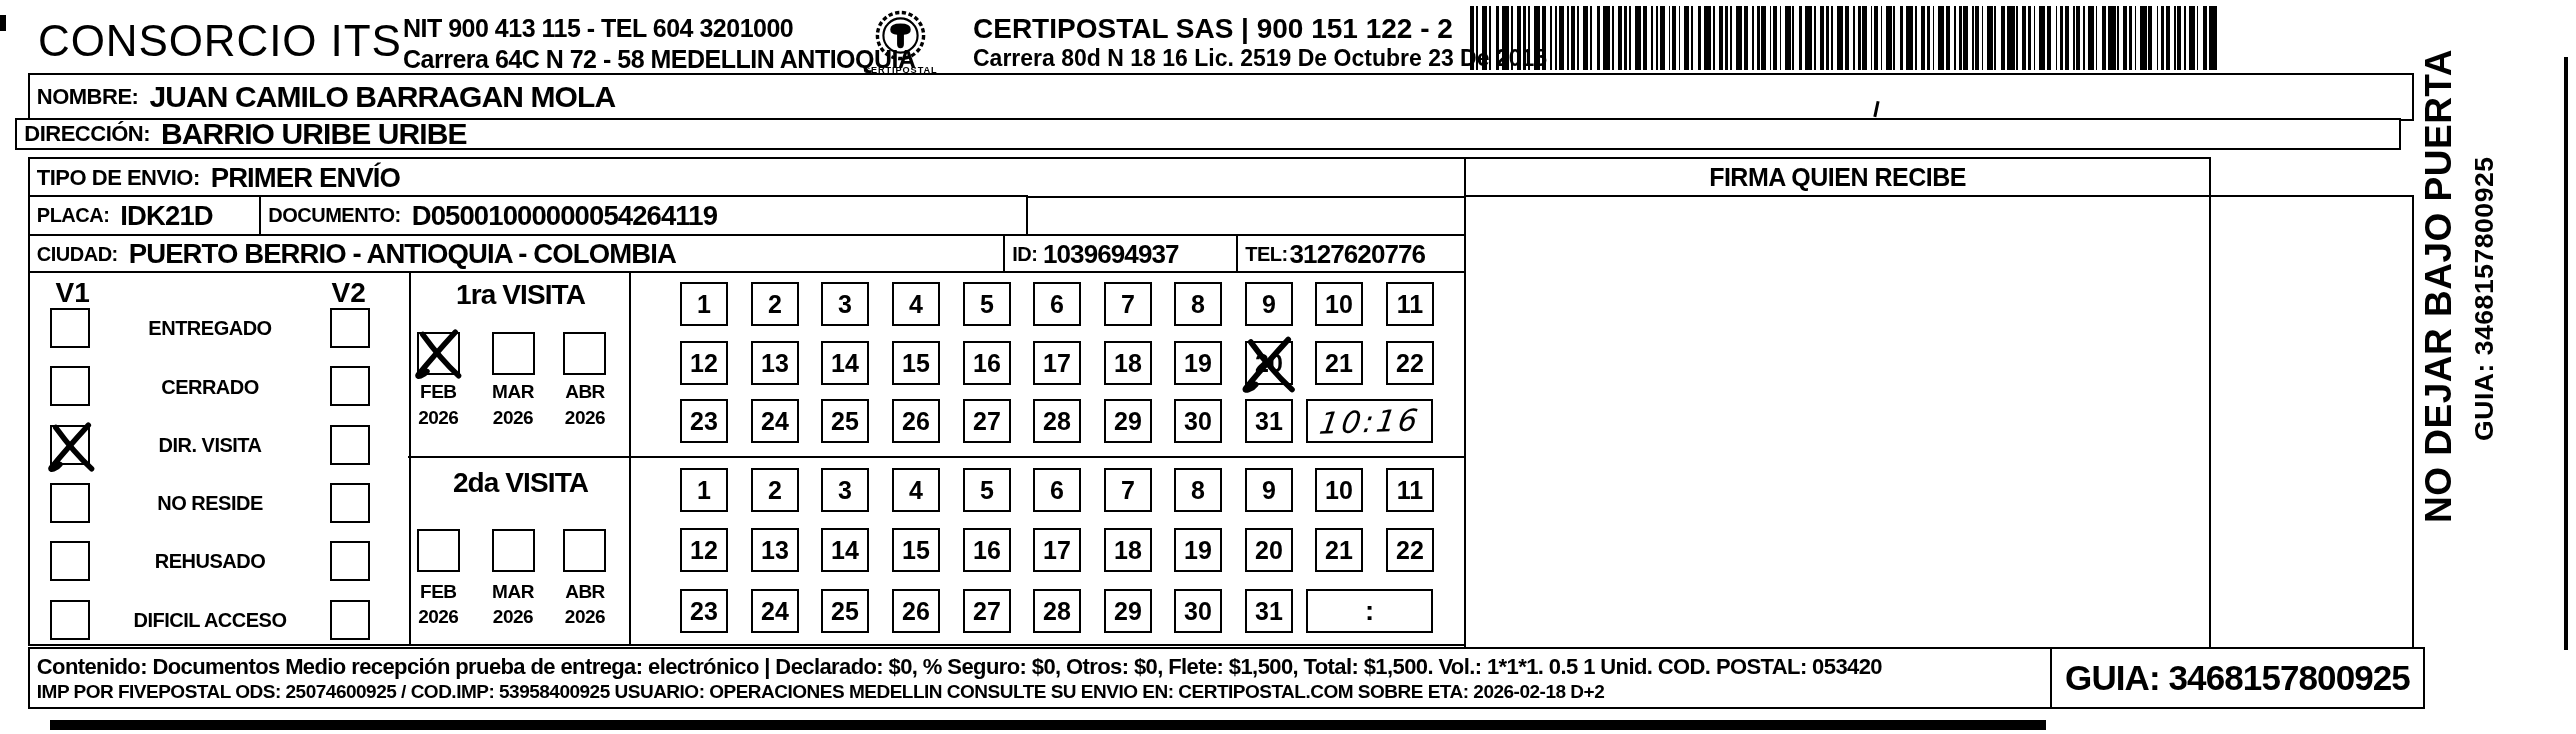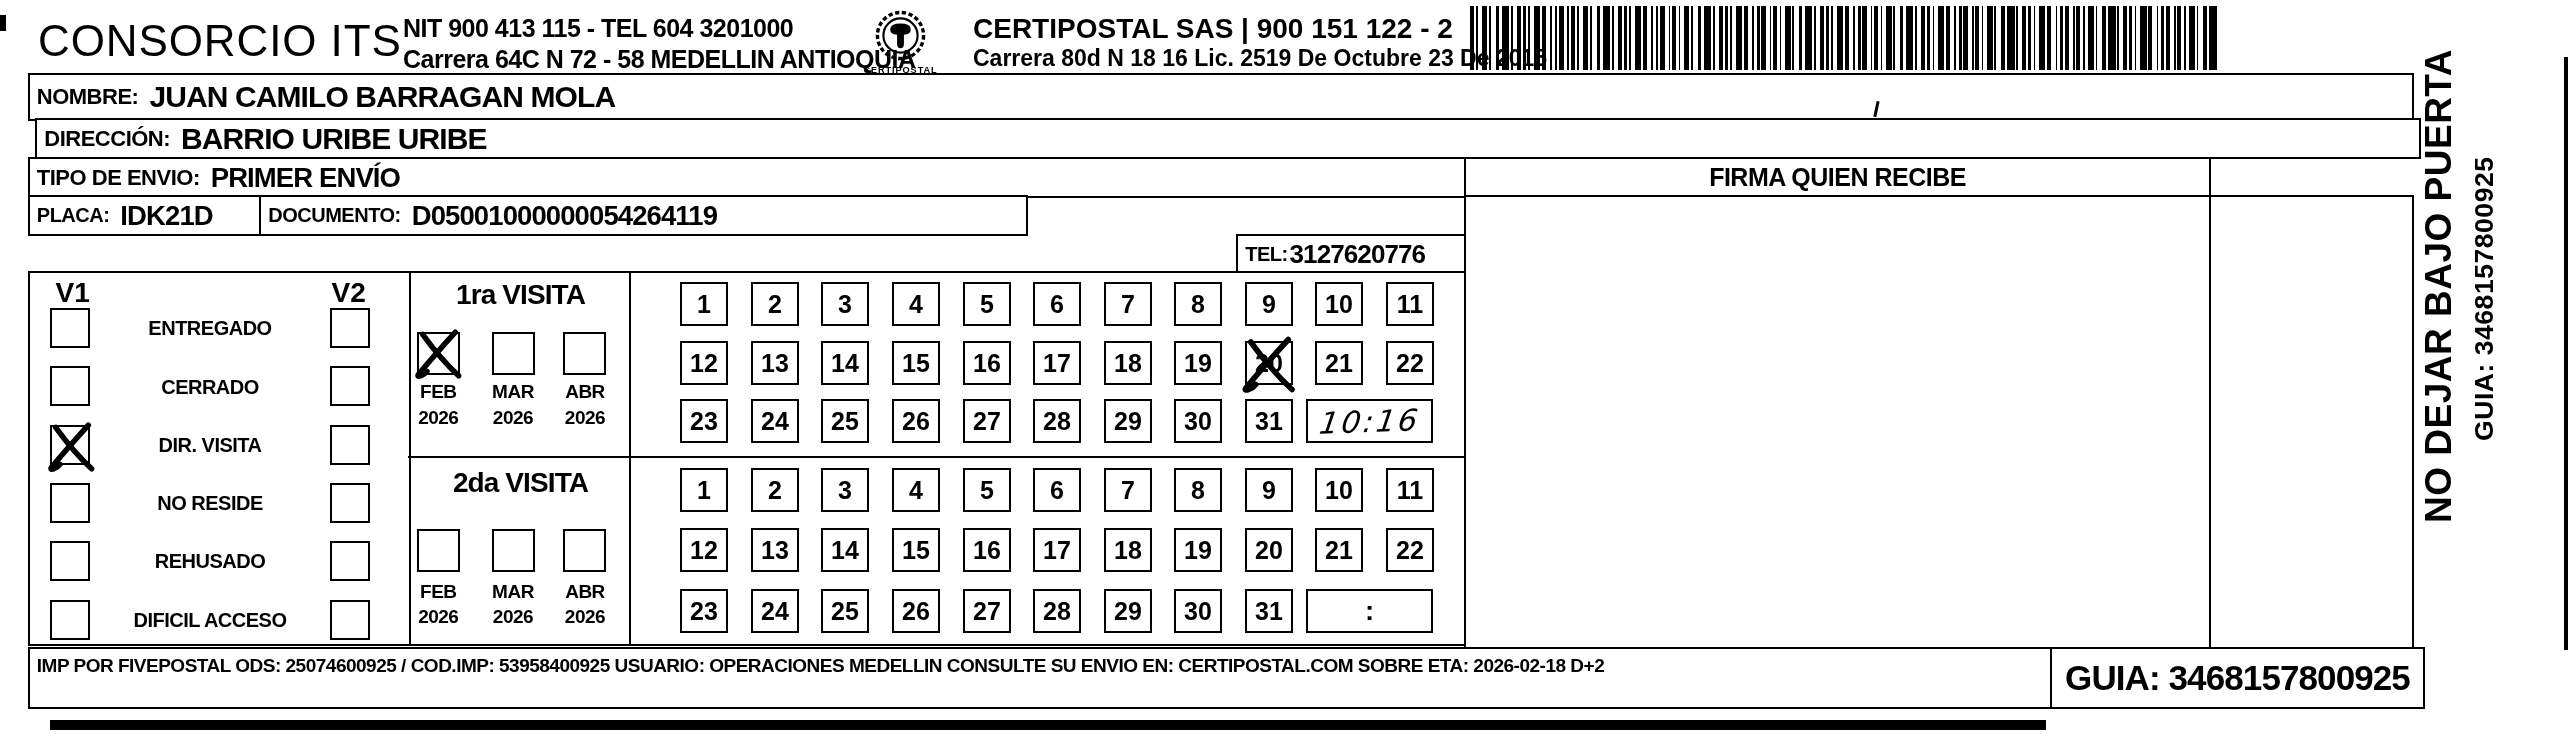--- a/index.html
+++ b/index.html
@@ -214,41 +214,49 @@
       <span style="width: 1.8px; margin-right: 4.6px;"></span>
       <span style="width: 3.7px; margin-right: 2.7px;"></span>
       <span style="width: 7.3px; margin-right: 1.8px;"></span>
     </div>
 
   <div class="cell rowcell" style="left:27.5px;top:73px;width:2386px;height:48px">
     <span class="lbl lab24">NOMBRE:</span>
     <span class="val fs-l">JUAN CAMILO BARRAGAN MOLA</span>
   </div>
 
-  <div class="cell rowcell" style="left:35px;top:118px;width:2386px;height:41px">
+  <div class="cell rowcell" style="left:15px;top:118px;width:2386px;height:32px">
     <span class="lbl lab24">DIRECCIÓN:</span>
     <span class="val fs-l">BARRIO URIBE URIBE</span>
   </div>
 
   <div class="cell rowcell" style="left:27.5px;top:157px;width:1440px;height:41px">
     <span class="lbl lab24">TIPO DE ENVIO:</span>
     <span class="val fs-m">PRIMER ENVÍO</span>
   </div>
 
   <div class="cell hdrcell" style="left:1464px;top:157px;width:747px;height:41px;font-size:25px">FIRMA QUIEN RECIBE</div>
 
   <div class="cell rowcell" style="left:27.5px;top:195px;width:234px;height:41px">
     <span class="lbl lab22">PLACA:</span>
     <span class="val fs-m">IDK21D</span>
   </div>
   <div class="cell rowcell" style="left:259px;top:195px;width:769px;height:41px">
     <span class="lbl lab22">DOCUMENTO:</span>
     <span class="val fs-m">D05001000000054264119</span>
   </div>
 
+  <div class="cell rowcell" style="left:27.5px;top:234px;width:978px;height:40px">
+    <span class="lbl lab22">CIUDAD:</span>
+    <span class="val fs-m">PUERTO BERRIO - ANTIOQUIA - COLOMBIA</span>
+  </div>
+  <div class="cell rowcell" style="left:1003px;top:234px;width:236px;height:40px">
+    <span class="lbl lab22">ID:</span>
+    <span class="val fs-s" style="margin-left:-5.5px">1039694937</span>
+  </div>
   <div class="cell rowcell" style="left:1236px;top:234px;width:231px;height:40px;gap:1.8px">
     <span class="lbl lab22">TEL:</span>
     <span class="val fs-s">3127620776</span>
   </div>
 
   <div class="cell" style="left:27.5px;top:271px;width:385px;height:375px" id="status-panel">
     <span class="vhead" style="left:26px;top:3.7px">V1</span>
     <span class="vhead" style="left:302px;top:3.7px">V2</span>
   <div class="cb" style="left: 20px; top: 35px; width: 40px; height: 40px;"></div>
       <div class="status-label" style="left: 66px; top: 44px; width: 229px;">ENTREGADO</div>
@@ -376,20 +384,21 @@
       <div class="day" style="left: 614px; top: 316px; width: 48px; height: 44px;">31</div>
       <div class="timebox" style="left: 675px; top: 316px; width: 127px; height: 44px;">
         <span class="printed-time">:</span>
       </div>
     </div>
 
   <div class="cell" style="left:1464px;top:195px;width:747px;height:454px"></div>
   <div class="cell" style="left:2209px;top:195px;width:205px;height:454px"></div>
 
   <div class="cell foot" style="left:27.5px;top:647px;width:2026px;height:62px">
+    <div class="f1">Contenido: Documentos Medio recepción prueba de entrega: electrónico | Declarado: $0, % Seguro: $0, Otros: $0, Flete: $1,500, Total: $1,500. Vol.: 1*1*1. 0.5  1 Unid. COD. POSTAL: 053420</div>
     <div class="f2">IMP POR FIVEPOSTAL ODS: 25074600925 / COD.IMP: 53958400925 USUARIO: OPERACIONES MEDELLIN CONSULTE SU ENVIO EN: CERTIPOSTAL.COM SOBRE ETA: 2026-02-18 D+2</div>
   </div>
   <div class="cell guia-big" style="left:2050px;top:647px;width:375px;height:62px">GUIA: 3468157800925</div>
 
   <div class="vtext vt-main">NO DEJAR BAJO PUERTA</div>
   <div class="vtext vt-guia">GUIA: 3468157800925</div>
 
   <div class="abs ink" style="left:0;top:14.7px;width:5.5px;height:16.5px"></div>
   <div class="abs ink" style="left:1875px;top:101px;width:2.7px;height:15.6px;transform:rotate(12deg)"></div>
   <div class="abs ink" style="left:2564px;top:57px;width:3.7px;height:593px"></div>

